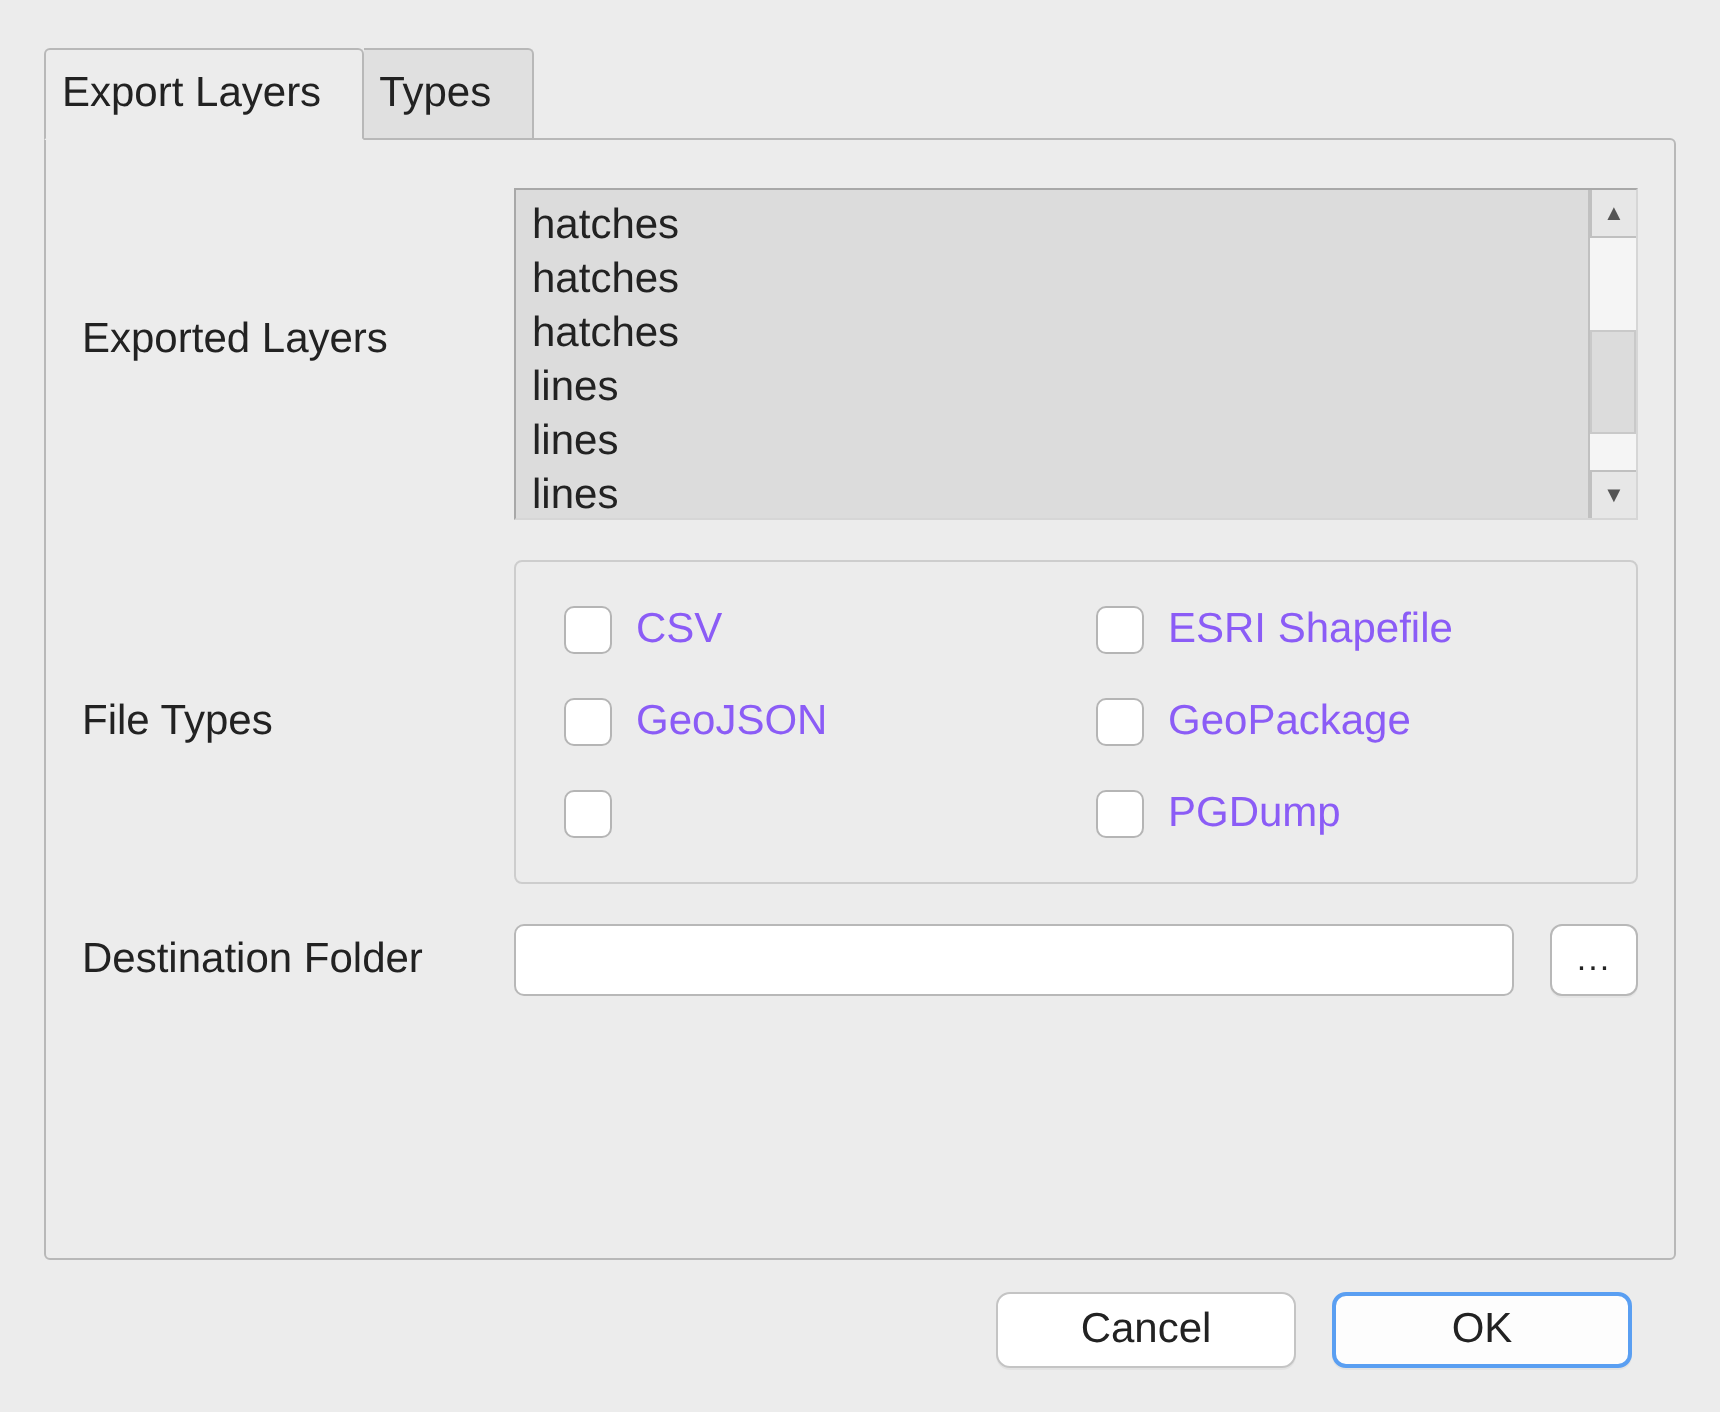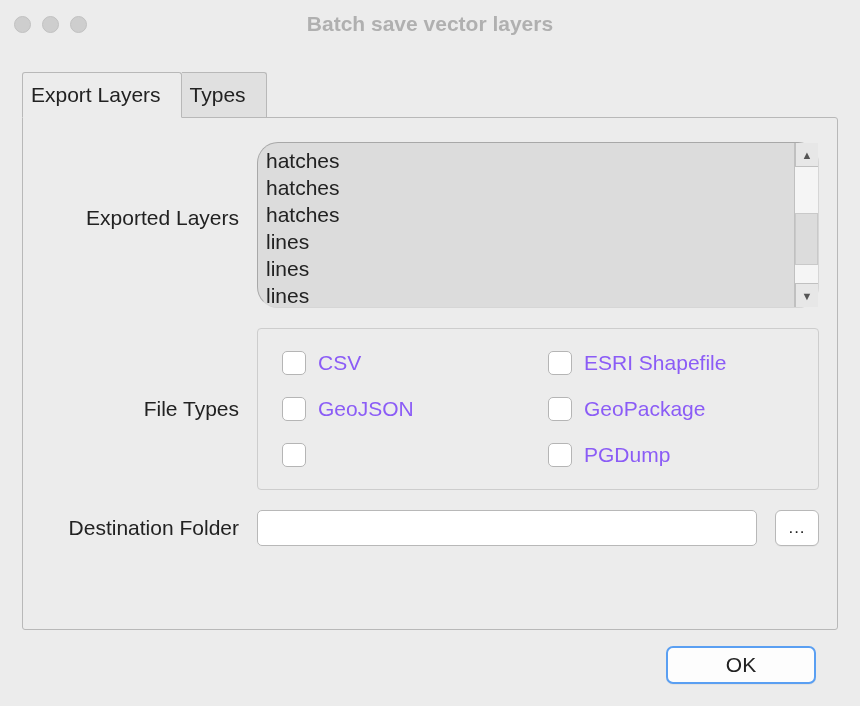--- a/index.html
+++ b/index.html
@@ -91,33 +91,31 @@
     .row {
       display: flex;
       align-items: center;
       gap: 18px;
     }
     .row .label {
       width: 198px;
       font-size: 21px;
       color: #222;
       flex-shrink: 0;
-      text-align: right;
     }
     .listbox {
       flex: 1;
       height: 166px;
       background: #dcdcdc;
       border-top: 1px solid #a8a8a8;
       border-left: 1px solid #a8a8a8;
       border-right: 1px solid #d6d6d6;
       border-bottom: 1px solid #d6d6d6;
       position: relative;
       display: flex;
-      border-radius: 21px;
     }
     .list-items {
       flex: 1;
       padding: 4px 8px;
       font-size: 21px;
       line-height: 27px;
       color: #222;
       overflow: hidden;
     }
     .scrollbar {
@@ -228,28 +226,20 @@
       background: #fdfdfd;
     }
     .row.align-top { align-items: flex-start; }
     .row.align-top .label { padding-top: 64px; }
     .row.filetypes .label { align-self: center; }
   </style>
 </head>
 <body>
 
 <div class="window">
-  <div class="titlebar">
-    <div class="traffic-lights">
-      <div class="tl"></div>
-      <div class="tl"></div>
-      <div class="tl"></div>
-    </div>
-    <div class="title">Batch save vector layers</div>
-  </div>
 
   <div class="content">
     <div class="tabbar">
       <div class="tab active">
         <span>Export Layers</span>
       </div>
       <div class="tab">
         <span>Types</span>
       </div>
     </div>
@@ -314,18 +304,21 @@
         <div class="label">Destination Folder</div>
         <input class="textfield" type="text" value="" style="">
         <div class="browse-btn">
           <span>...</span>
         </div>
       </div>
 
     </div>
 
     <div class="footer">
+      <div class="btn">
+        <span>Cancel</span>
+      </div>
       <div class="btn primary">
         <span>OK</span>
       </div>
     </div>
   </div>
 </div>
 
 </body></html>

